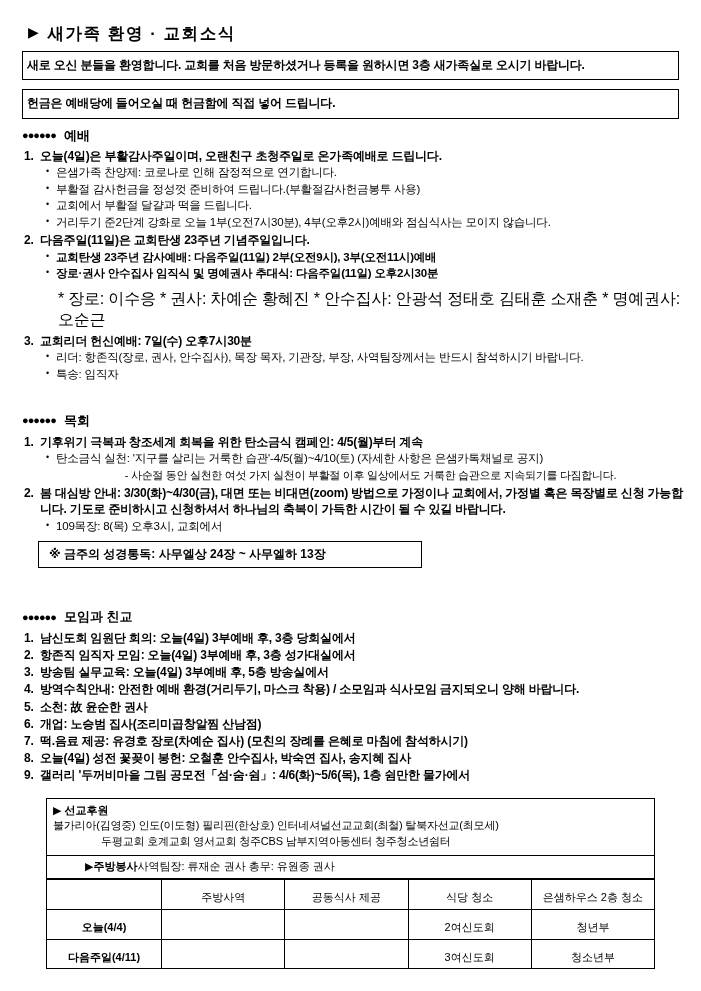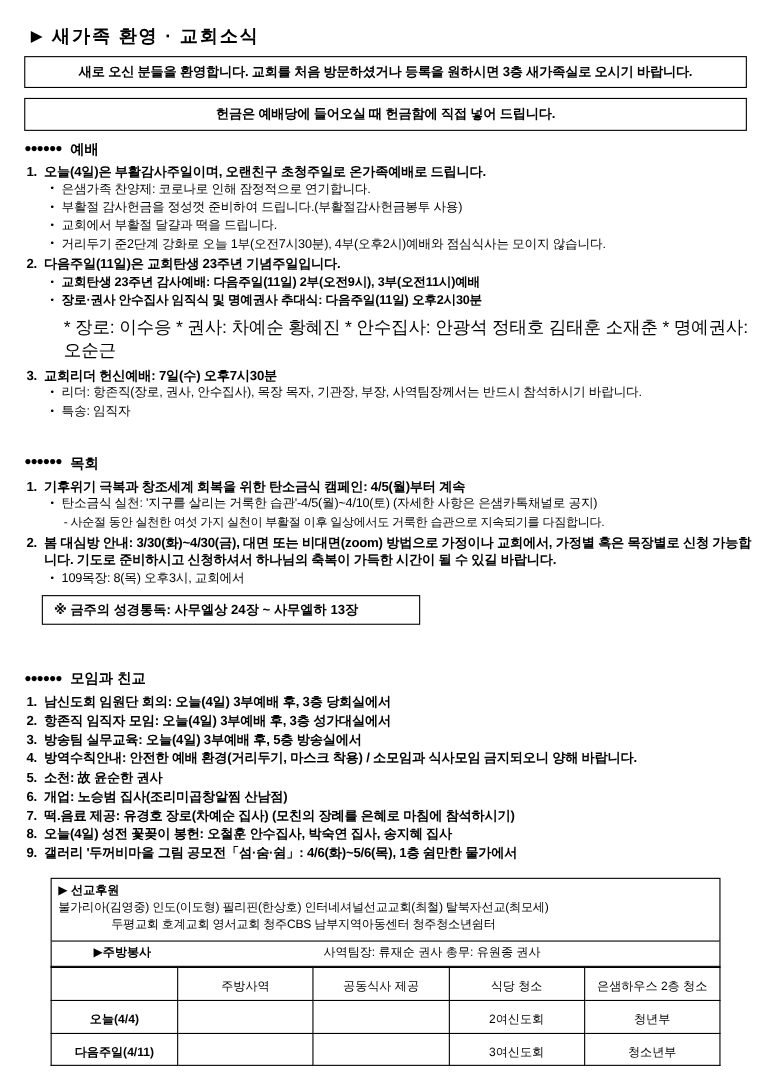--- a/index.html
+++ b/index.html
@@ -35,21 +35,21 @@
     margin: 0 0 7px 10px;
   }
   .tri {
     font-size: 14px;
     line-height: 1;
     transform: translateY(-1px);
   }
 
   .banner {
     border: 1.5px solid #000;
-    text-align: center;
+    text-align: left;
     font-weight: bold;
     font-size: 12px;
     padding: 5px 4px 6px 4px;
     margin: 0 4px 9px 4px;
     letter-spacing: -0.2px;
   }
   .banner.second {
     margin-top: 4px;
     margin-bottom: 8px;
   }
@@ -117,34 +117,35 @@
     font-size: 16px;
     padding-left: 34px;
     margin: 6px 0 2px 0;
     letter-spacing: -0.2px;
   }
   .sub-note2 {
     font-size: 11px;
     padding-left: 34px;
     margin: 0 0 2px 0;
     letter-spacing: -0.3px;
+    text-align: center;
   }
 
   .spacer-lg { height: 24px; }
   .spacer-md { height: 12px; }
   .spacer-sm { height: 6px; }
 
   
   .scripture-box {
     border: 1.2px solid #000;
     font-weight: bold;
     font-size: 12px;
     padding: 4px 10px 5px 10px;
     margin: 7px 4px 0 20px;
-    width: 344px;
+    width: 384px;
     box-sizing: border-box;
   }
 
   
   .support-box {
     border: 1.2px solid #000;
     margin: 8px 28px 0 28px;
     padding: 4px 6px 5px 6px;
     font-size: 11px;
     box-sizing: border-box;
@@ -171,21 +172,21 @@
     border: 1.2px solid #000;
     border-top: none;
     margin: 0 28px 0 28px;
     display: flex;
     align-items: center;
     font-size: 11px;
     padding: 3px 6px 4px 6px;
     box-sizing: border-box;
   }
   .kitchen-head .label { font-weight: bold; white-space: nowrap; padding-left: 32px; }
-  .kitchen-head .center { flex: 1; text-align: center; }
+  .kitchen-head .center { flex: 1; }
 
   table.duty {
     border-collapse: collapse;
     margin: 0 28px 0 28px;
     width: calc(100% - 56px);
     font-size: 11px;
     table-layout: fixed;
   }
   table.duty th, table.duty td {
     border: 1px solid #000;

